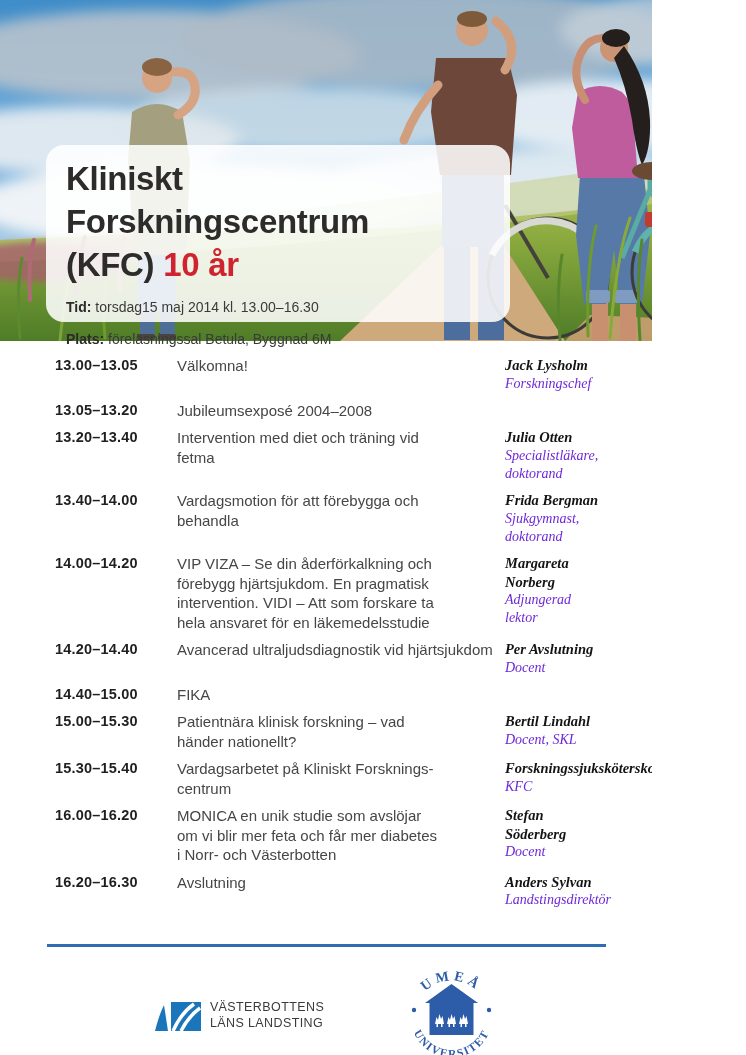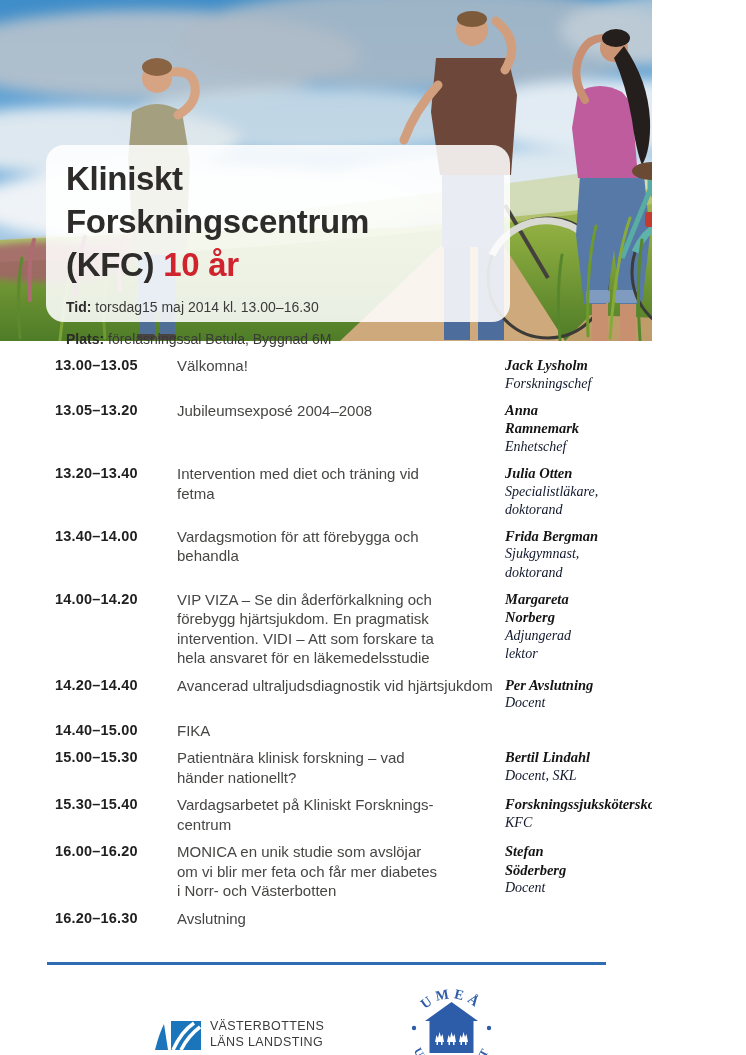--- a/index.html
+++ b/index.html
@@ -16,21 +16,21 @@
   .info-line{margin-top:9px;}
   .info-line b{color:#2c2b2a;}
   
   .schedule{padding:15px 46px 0 55px;}
   .row{display:grid;grid-template-columns:122px 328px 1fr;margin-bottom:8px;}
   .time{font-weight:bold;font-size:14.5px;color:#1f1f1f;letter-spacing:0.2px;line-height:1.32;}
   .topic{font-size:15px;color:#474645;white-space:pre-line;line-height:1.3;}
   .speaker-name{font-family:"Liberation Serif",serif;font-weight:bold;font-style:italic;
                 font-size:14.5px;color:#141414;line-height:1.28;}
   .speaker-role{font-family:"Liberation Serif",serif;font-style:italic;font-size:14px;
-                color:#0f172a;line-height:1.3;}
+                color:#6d28d9;line-height:1.3;}
   
   .divider{margin:34px 46px 0 47px;height:3px;background:#2e6db4;}
   .logos{display:flex;align-items:center;justify-content:center;gap:80px;margin-top:22px;}
   .vll{display:flex;align-items:center;gap:9px;}
   .vll-text{font-size:12.5px;letter-spacing:0.4px;color:#3b3b3b;line-height:1.25;}
 </style>
 </head>
 <body>
 
 <div class="page">
@@ -168,24 +168,20 @@
       <div class="topic">Välkomna!</div>
       <div class="speaker">
         <div class="speaker-name">Jack Lysholm</div>
         <div class="speaker-role">Forskningschef</div>
       </div>
     </div>
 
     <div class="row">
       <div class="time">13.05–13.20</div>
       <div class="topic">Jubileumsexposé 2004–2008</div>
-      <div class="speaker">
-        <div class="speaker-name">Anna Ramnemark</div>
-        <div class="speaker-role">Enhetschef</div>
-      </div>
     </div>
 
     <div class="row">
       <div class="time">13.20–13.40</div>
       <div class="topic">Intervention med diet och träning vid
 fetma</div>
       <div class="speaker">
         <div class="speaker-name">Julia Otten</div>
         <div class="speaker-role">Specialistläkare, doktorand</div>
       </div>
@@ -259,20 +255,24 @@
 i Norr- och Västerbotten</div>
       <div class="speaker">
         <div class="speaker-name">Stefan Söderberg</div>
         <div class="speaker-role">Docent</div>
       </div>
     </div>
 
     <div class="row">
       <div class="time">16.20–16.30</div>
       <div class="topic">Avslutning</div>
+      <div class="speaker">
+        <div class="speaker-name">Anders Sylvan</div>
+        <div class="speaker-role">Landstingsdirektör</div>
+      </div>
     </div>
   </div>
 
   <div class="divider" style="background: rgb(46, 109, 180);"></div>
 
   <div class="logos">
 
     <div class="vll">
       <svg width="48" height="30" viewBox="0 0 48 30" aria-hidden="true">
         <path d="M2,30 Q6,14 11,4 L15,30 Z" fill="#1b75bb"></path>

